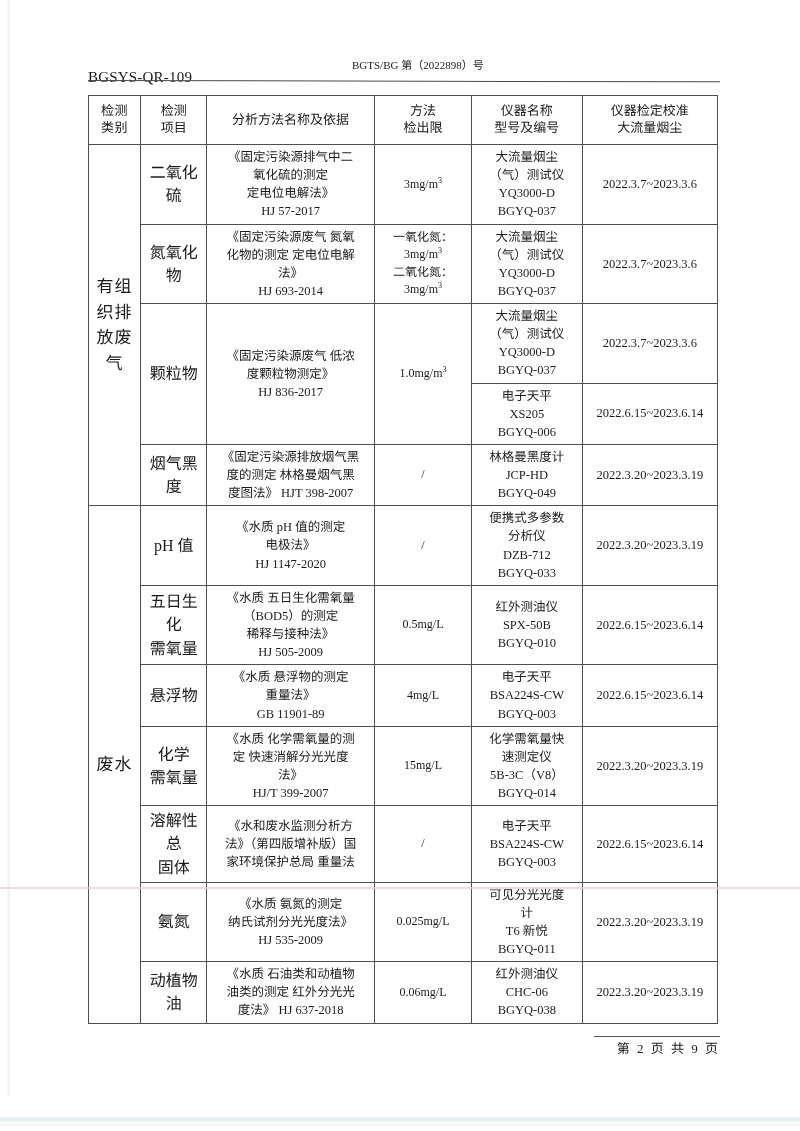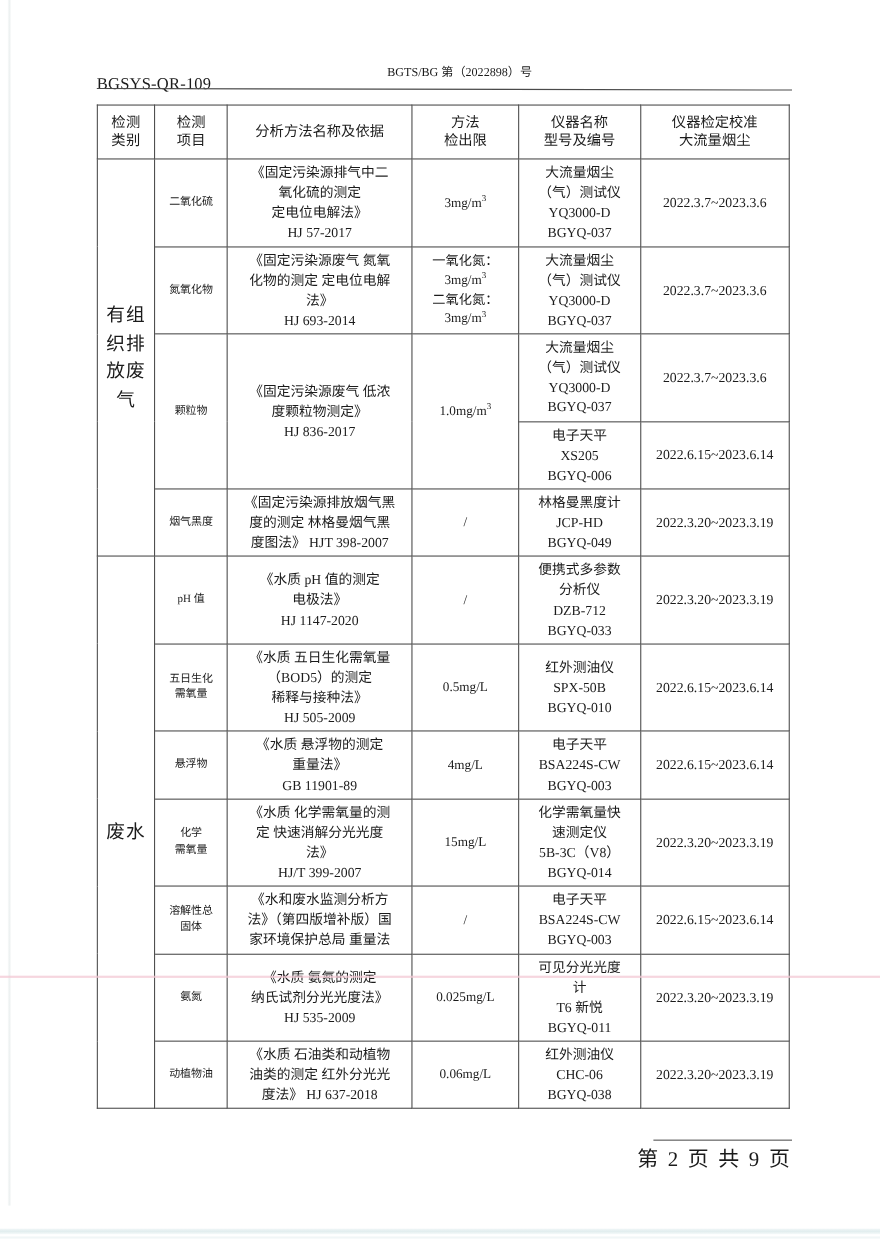--- a/index.html
+++ b/index.html
@@ -107,21 +107,21 @@
   .c-limit  { width: 97px; }
   .c-instr  { width: 110px; }
   .c-date   { width: 135px; }
 
   .cat-cell {
     font-size: 17px;
     line-height: 1.45;
     letter-spacing: .5px;
   }
   .item-cell {
-    font-size: 10px;
+    font-size: 16px;
     line-height: 1.45;
   }
   .method-cell {
     font-size: 12.5px;
     line-height: 1.45;
     padding-left: 6px;
     padding-right: 6px;
   }
   .limit-cell {
     font-size: 12px;
@@ -149,21 +149,21 @@
     line-height: 1.5;
     letter-spacing: 1px;
   }
 
   
   #page-footer {
     position: absolute;
     left: 0; top: 1038px;
     width: 720px;
     text-align: right;
-    font-size: 19px;
+    font-size: 13px;
     letter-spacing: 2px;
   }
   #footer-rule {
     position: absolute;
     left: 594px; top: 1036px;
     width: 126px;
     height: 0;
     border-top: 1px solid #555;
   }
 </style>

